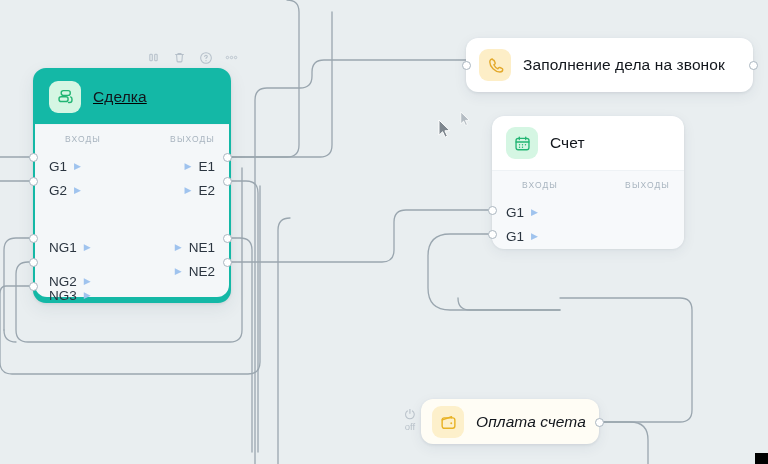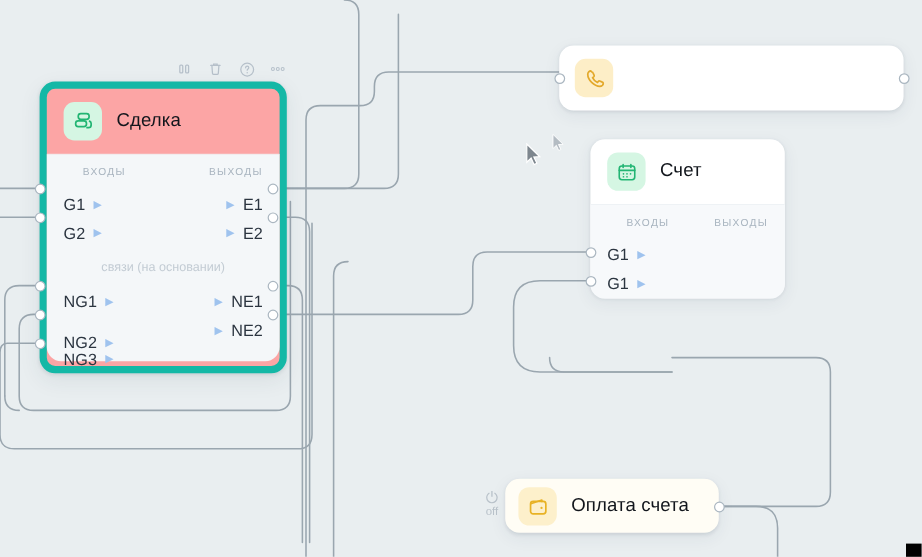--- a/index.html
+++ b/index.html
@@ -19,22 +19,22 @@
   .node-head{display:flex;align-items:center;gap:12px;padding:11px 14px;}
   .node-ico{width:32px;height:32px;border-radius:9px;display:flex;
             align-items:center;justify-content:center;flex:none;}
   .ico-green{background:#d5f6e3;}
   .ico-amber{background:#fdeec7;}
   .ico-amber2{background:#fdf0cb;}
   .node-title{font-size:15.5px;color:#12161c;letter-spacing:.1px;white-space:nowrap;}
 
   
   #node-deal{left:33px;top:68px;width:194px;height:231px;
-             border:6px solid #14b8a6;border-radius:13px;background:#fca5a5;
-             box-shadow:0 1px 3px rgba(40,60,80,.10),0 6px 18px rgba(40,60,80,.08);}
+             border:2px solid #14b8a6;border-radius:13px;background:#14b8a6;
+             box-shadow:0 1px 3px rgba(40,60,80,.10),0 6px 18px rgba(40,60,80,.08);text-decoration:underline;}
   #node-deal .body{background:#f4f7f9;border-radius:0 0 12px 12px;height:172px;
                    position:relative;border-top:1px solid #eef2f5;}
   .col-head{position:absolute;top:9px;font-size:8.5px;letter-spacing:1.1px;
             color:#a8b4bf;text-transform:uppercase;}
   .col-in{left:30px;}
   .col-out{right:14px;}
   .port-row{position:absolute;height:16px;display:flex;align-items:center;gap:7px;font-size:13.5px;color:#2b3540;}
   .port-left{left:14px;}
   .port-right{right:14px;flex-direction:row-reverse;}
   .arrow{color:#9fc3ee;font-size:9px;line-height:1;}
@@ -42,26 +42,26 @@
 
   
   .pin{position:absolute;width:9px;height:9px;border-radius:50%;
        background:#ffffff;border:1.3px solid #aab6c0;box-sizing:border-box;}
 
   
   #node-call{left:466px;top:38px;width:287px;height:54px;}
   #node-call .node-head{padding:11px 13px;}
 
   
-  #node-bill{left:492px;top:116px;width:162px;height:132px;}
+  #node-bill{left:492px;top:116px;width:192px;height:132px;}
   #node-bill .body{background:#f7f9fb;border-radius:0 0 12px 12px;height:78px;
                    position:relative;border-top:1px solid #eef2f5;}
 
   
-  #node-pay{left:421px;top:399px;width:178px;height:45px;background:#fffdf5;}
+  #node-pay{left:421px;top:399px;width:178px;height:45px;background:#fffdf5;font-style:italic;}
   #node-pay .node-head{padding:7px 11px;}
   #power{position:absolute;left:399px;top:405px;width:22px;height:30px;
          display:flex;flex-direction:column;align-items:center;justify-content:center;gap:1px;}
   #power .pw-sym{font-size:13px;color:#b9c2ca;line-height:1;}
   #power .pw-lbl{font-size:9.5px;color:#b9c2ca;line-height:1;}
 
   
   #toolbar{position:absolute;left:146px;top:50px;display:flex;align-items:center;gap:11px;}
   .tb{width:15px;height:15px;display:flex;align-items:center;justify-content:center;
       color:#b6c0ca;cursor:pointer;}
@@ -169,21 +169,20 @@
 
       <div class="port-row port-right" style="top:33px">
         <span>E1</span>
         <span class="arrow">▶</span>
       </div>
       <div class="port-row port-right" style="top:57px">
         <span>E2</span>
         <span class="arrow">▶</span>
       </div>
 
-      <div class="divider-lbl" style="top:88px">связи (на основании)</div>
 
       <div class="port-row port-left" style="top:114px">
         <span>NG1</span>
         <span class="arrow">▶</span>
       </div>
       <div class="port-row port-left" style="top:148px">
         <span>NG2</span>
         <span class="arrow">▶</span>
       </div>
       <div class="port-row port-left" style="top:162px">
@@ -212,20 +211,21 @@
   <div class="pin" style="left:222.5px;top:233.5px"></div>
   <div class="pin" style="left:222.5px;top:257.5px"></div>
 
   <div class="node" id="node-call">
     <div class="node-head">
       <div class="node-ico ico-amber">
         <svg width="19" height="19" viewBox="0 0 20 20" fill="none" stroke="#e3a92c" stroke-width="1.5" stroke-linecap="round" stroke-linejoin="round">
           <path d="M6.6 3.2 C5.4 3.2 4 4.4 4 6.2 c0 5 5.6 10.6 10.6 10.6 1.8 0 3-1.4 3-2.6 0-.5-.3-.9-.8-1.1l-2.3-1c-.5-.2-1 0-1.3.4l-.7 1c-1.9-.9-3.4-2.4-4.3-4.3l1-.7c.4-.3.6-.8.4-1.3l-1-2.3c-.2-.5-.6-.7-1.1-.7z"></path>
         </svg>
       </div>
+      <div class="node-title">Заполнение дела на звонок</div>
     </div>
   </div>
   <div class="pin" style="left:461.5px;top:60.5px"></div>
   <div class="pin" style="left:748.5px;top:60.5px"></div>
 
   <div class="node" id="node-bill">
     <div class="node-head">
       <div class="node-ico ico-green">
         <svg width="19" height="19" viewBox="0 0 20 20" fill="none" stroke="#22b573" stroke-width="1.4" stroke-linecap="round" stroke-linejoin="round">
           <rect x="3.2" y="4.6" width="13.6" height="12" rx="2.3"></rect>

